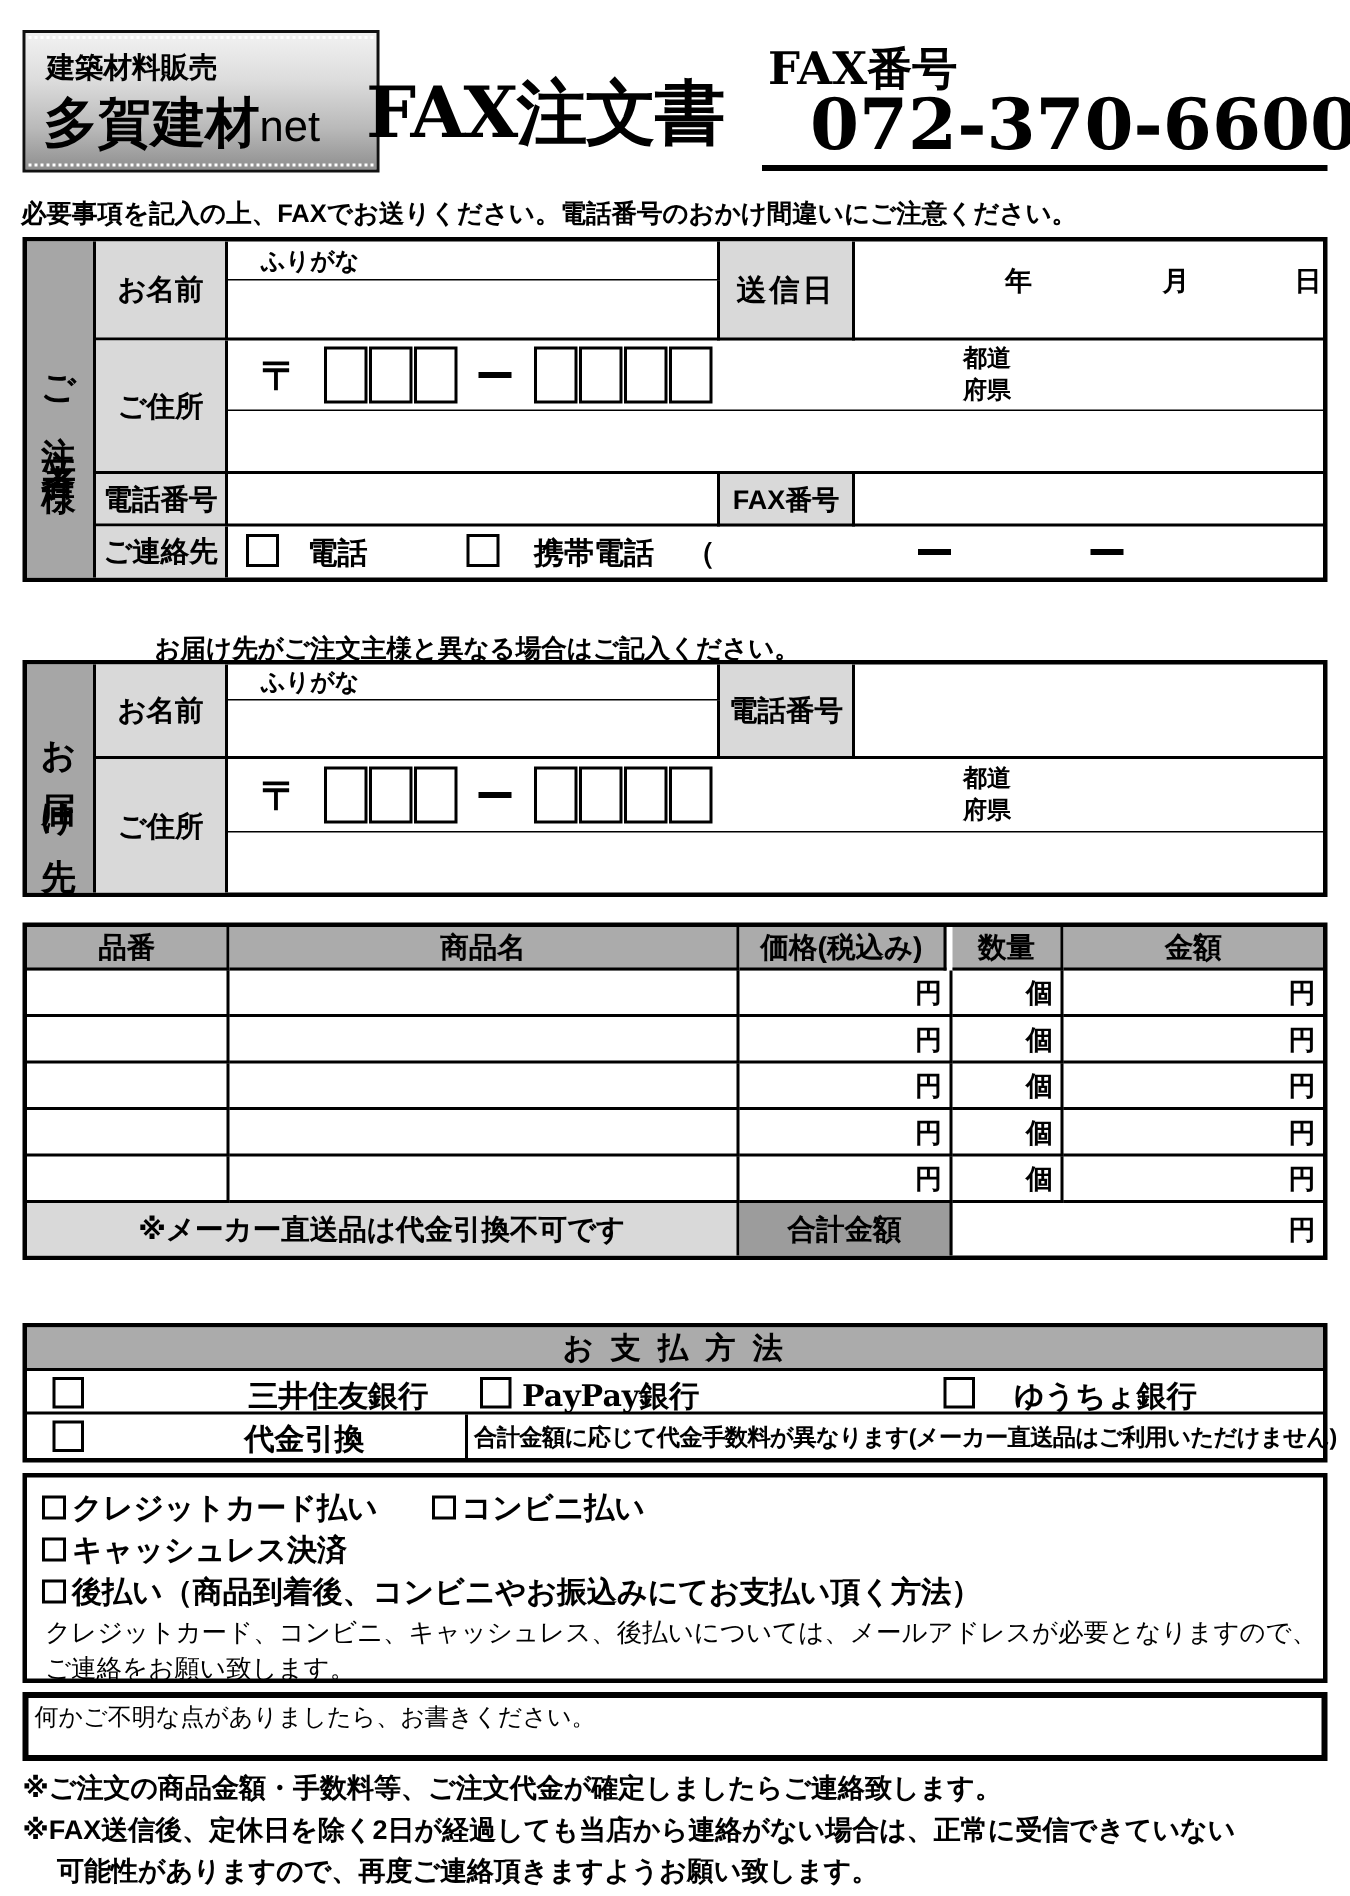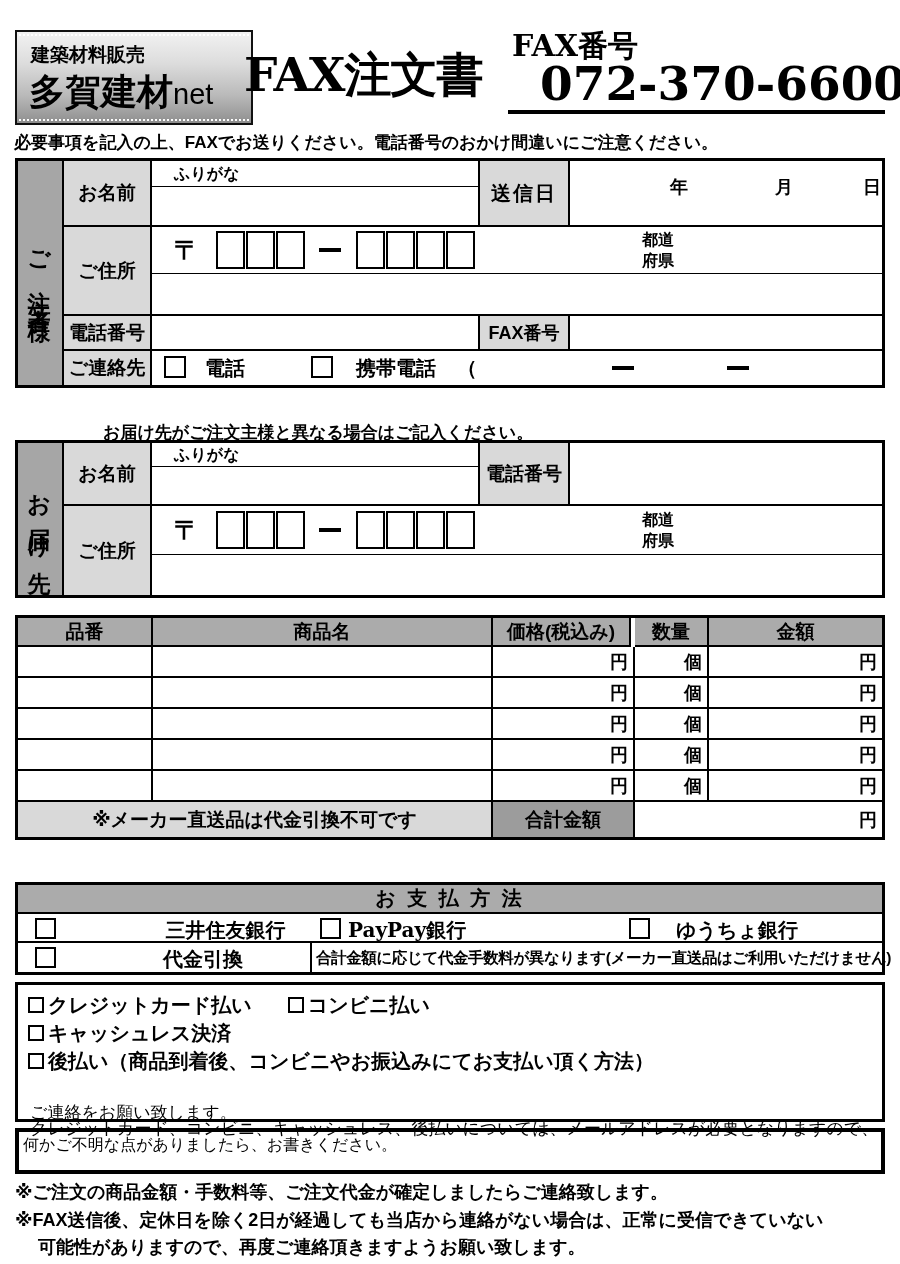--- a/index.html
+++ b/index.html
@@ -24,21 +24,21 @@
   .unit{display:flex;align-items:center;justify-content:flex-end;font-weight:bold;
         font-size:18px;padding-right:5px;}
   .notebold{font-weight:bold;font-size:17px;white-space:nowrap;}
   .fn{position:absolute;font-weight:bold;font-size:18px;white-space:nowrap;}
 </style>
 </head>
 <body>
 
 <div id="page">
 
-  <div class="abs" style="left:15px;top:30px;width:238px;height:95px;border:2px solid #111;
+  <div class="abs" style="left:15px;top:20px;width:238px;height:95px;border:2px solid #111;
               background:linear-gradient(180deg,#f2f2f2 0%,#dcdcdc 35%,#b9b9b9 70%,#8f8f8f 100%);">
     <div class="abs" style="left:2px;top:2px;right:2px;height:0;border-top:2px dotted #fff;"></div>
     <div class="abs" style="left:2px;bottom:2px;right:2px;height:0;border-top:2px dotted #fff;"></div>
     <div class="abs" style="left:14px;top:10px;font-size:19px;font-weight:bold;white-space:nowrap;">建築材料販売</div>
     <div class="abs" style="left:12px;top:36px;white-space:nowrap;">
       <span style="font-size:36px;font-weight:bold;">多賀建材</span><span style="font-size:29px;">net</span>
     </div>
   </div>
 
   <div class="abs serif" style="left:244px;top:44px;font-size:47px;font-weight:bold;letter-spacing:-1px;white-space:nowrap;">FAX注文書</div>
@@ -232,21 +232,21 @@
       <span class="cb" style="position:relative;display:inline-block;width:16px;height:16px;border-width:2px;margin-right:4px;vertical-align:-1px;"></span><span>クレジットカード払い</span>
       <span style="display:inline-block;width:22px;"></span>
       <span class="cb" style="position:relative;display:inline-block;width:16px;height:16px;border-width:2px;margin-right:4px;vertical-align:-1px;"></span><span>コンビニ払い</span>
     </div>
     <div class="abs" style="left:10px;top:35px;white-space:nowrap;">
       <span class="cb" style="position:relative;display:inline-block;width:16px;height:16px;border-width:2px;margin-right:4px;vertical-align:-1px;"></span><span>キャッシュレス決済</span>
     </div>
     <div class="abs" style="left:10px;top:63px;white-space:nowrap;">
       <span class="cb" style="position:relative;display:inline-block;width:16px;height:16px;border-width:2px;margin-right:4px;vertical-align:-1px;"></span><span>後払い（商品到着後、コンビニやお振込みにてお支払い頂く方法）</span>
     </div>
-    <div class="abs" style="left:12px;top:92px;font-size:17px;font-weight:normal;white-space:nowrap;margin-top:40px;">クレジットカード、コンビニ、キャッシュレス、後払いについては、メールアドレスが必要となりますので、</div>
+    <div class="abs" style="left:12px;top:92px;font-size:17px;font-weight:normal;white-space:nowrap;">クレジットカード、コンビニ、キャッシュレス、後払いについては、メールアドレスが必要となりますので、</div>
     <div class="abs" style="left:12px;top:116px;font-size:17px;font-weight:normal;white-space:nowrap;">ご連絡をお願い致します。</div>
   </div>
 
   <div class="abs" style="left:15px;top:1128px;width:870px;height:46px;border:4px solid #000;">
     <span class="abs serif" style="left:4px;top:3px;font-size:16px;white-space:nowrap;">何かご不明な点がありましたら、お書きください。</span>
   </div>
 
   <div class="fn" style="left:15px;top:1180px;">※ご注文の商品金額・手数料等、ご注文代金が確定しましたらご連絡致します。</div>
   <div class="fn" style="left:15px;top:1208px;">※FAX送信後、定休日を除く2日が経過しても当店から連絡がない場合は、正常に受信できていない</div>
   <div class="fn" style="left:38px;top:1235px;">可能性がありますので、再度ご連絡頂きますようお願い致します。</div>

